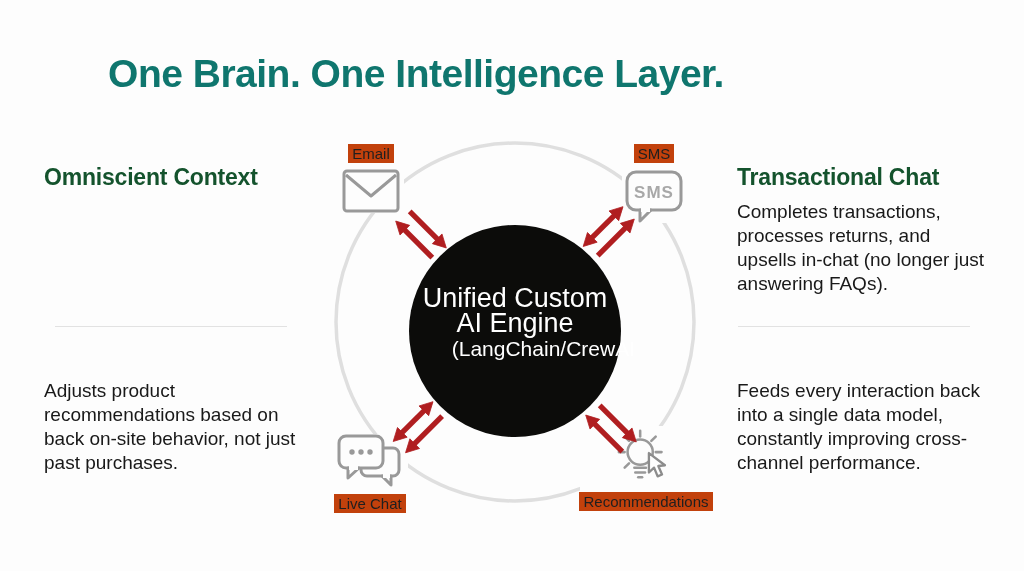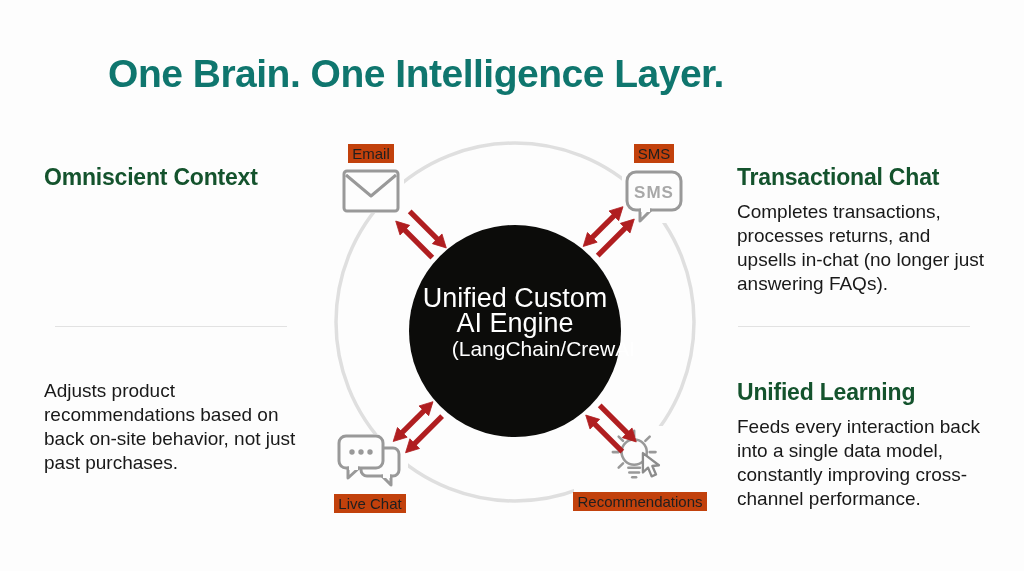--- a/index.html
+++ b/index.html
@@ -30,21 +30,21 @@
     position:absolute;left:83px;top:158px;width:240px;text-align:center;color:#fff;
   }
   .engine-text .b{font-size:27px;font-weight:400;line-height:25px;}
   .engine-text .r{font-size:21px;font-weight:400;line-height:25px;text-align:right;}
 
   .node{position:absolute;display:flex;flex-direction:column;align-items:center;background:#fdfdfd;}
   .node .lbl{font-size:15px;color:#1f1f1f;white-space:nowrap;padding:1px 4px;background:#c2410c;}
   .node-email{left:26px;top:16px;width:66px;}
   .node-sms{left:310px;top:16px;width:64px;}
   .node-livechat{left:20px;top:306px;width:76px;}
-  .node-reco{left:262px;top:298px;width:132px;}
+  .node-reco{left:268px;top:298px;width:132px;}
   .gap6{height:6px;}
 
   .arrows{position:absolute;width:58px;height:58px;display:flex;align-items:center;justify-content:center;}
   .arrows svg{overflow:visible;}
   .arr-nw{left:80px;top:77px;}
   .arr-ne{left:268px;top:75px;}
   .arr-sw{left:78px;top:270px;}
   .arr-se{left:270px;top:271px;}
   .rot45{transform:rotate(45deg);}
   .rot-45{transform:rotate(-45deg);}
@@ -62,21 +62,20 @@
 <div class="panel panel-bl">
   <p>Adjusts product recommendations based on back on-site behavior, not just past purchases.</p>
 </div>
 
 <div class="panel panel-tr">
   <h2>Transactional Chat</h2>
   <p>Completes transactions, processes returns, and upsells in-chat (no longer just answering FAQs).</p>
 </div>
 <div class="divider right"></div>
 <div class="panel panel-br">
-  <h2>Unified Learning</h2>
   <p>Feeds every interaction back into a single data model, constantly improving cross-channel performance.</p>
 </div>
 
 <div id="diagram">
 
   <svg id="ring-svg" width="406" height="412" viewBox="0 0 406 412">
     <circle cx="203" cy="194" r="179" fill="none" stroke="#dfdfdf" stroke-width="3.5"></circle>
     <circle cx="203" cy="203" r="106" fill="#0c0c0a"></circle>
   </svg>
 

